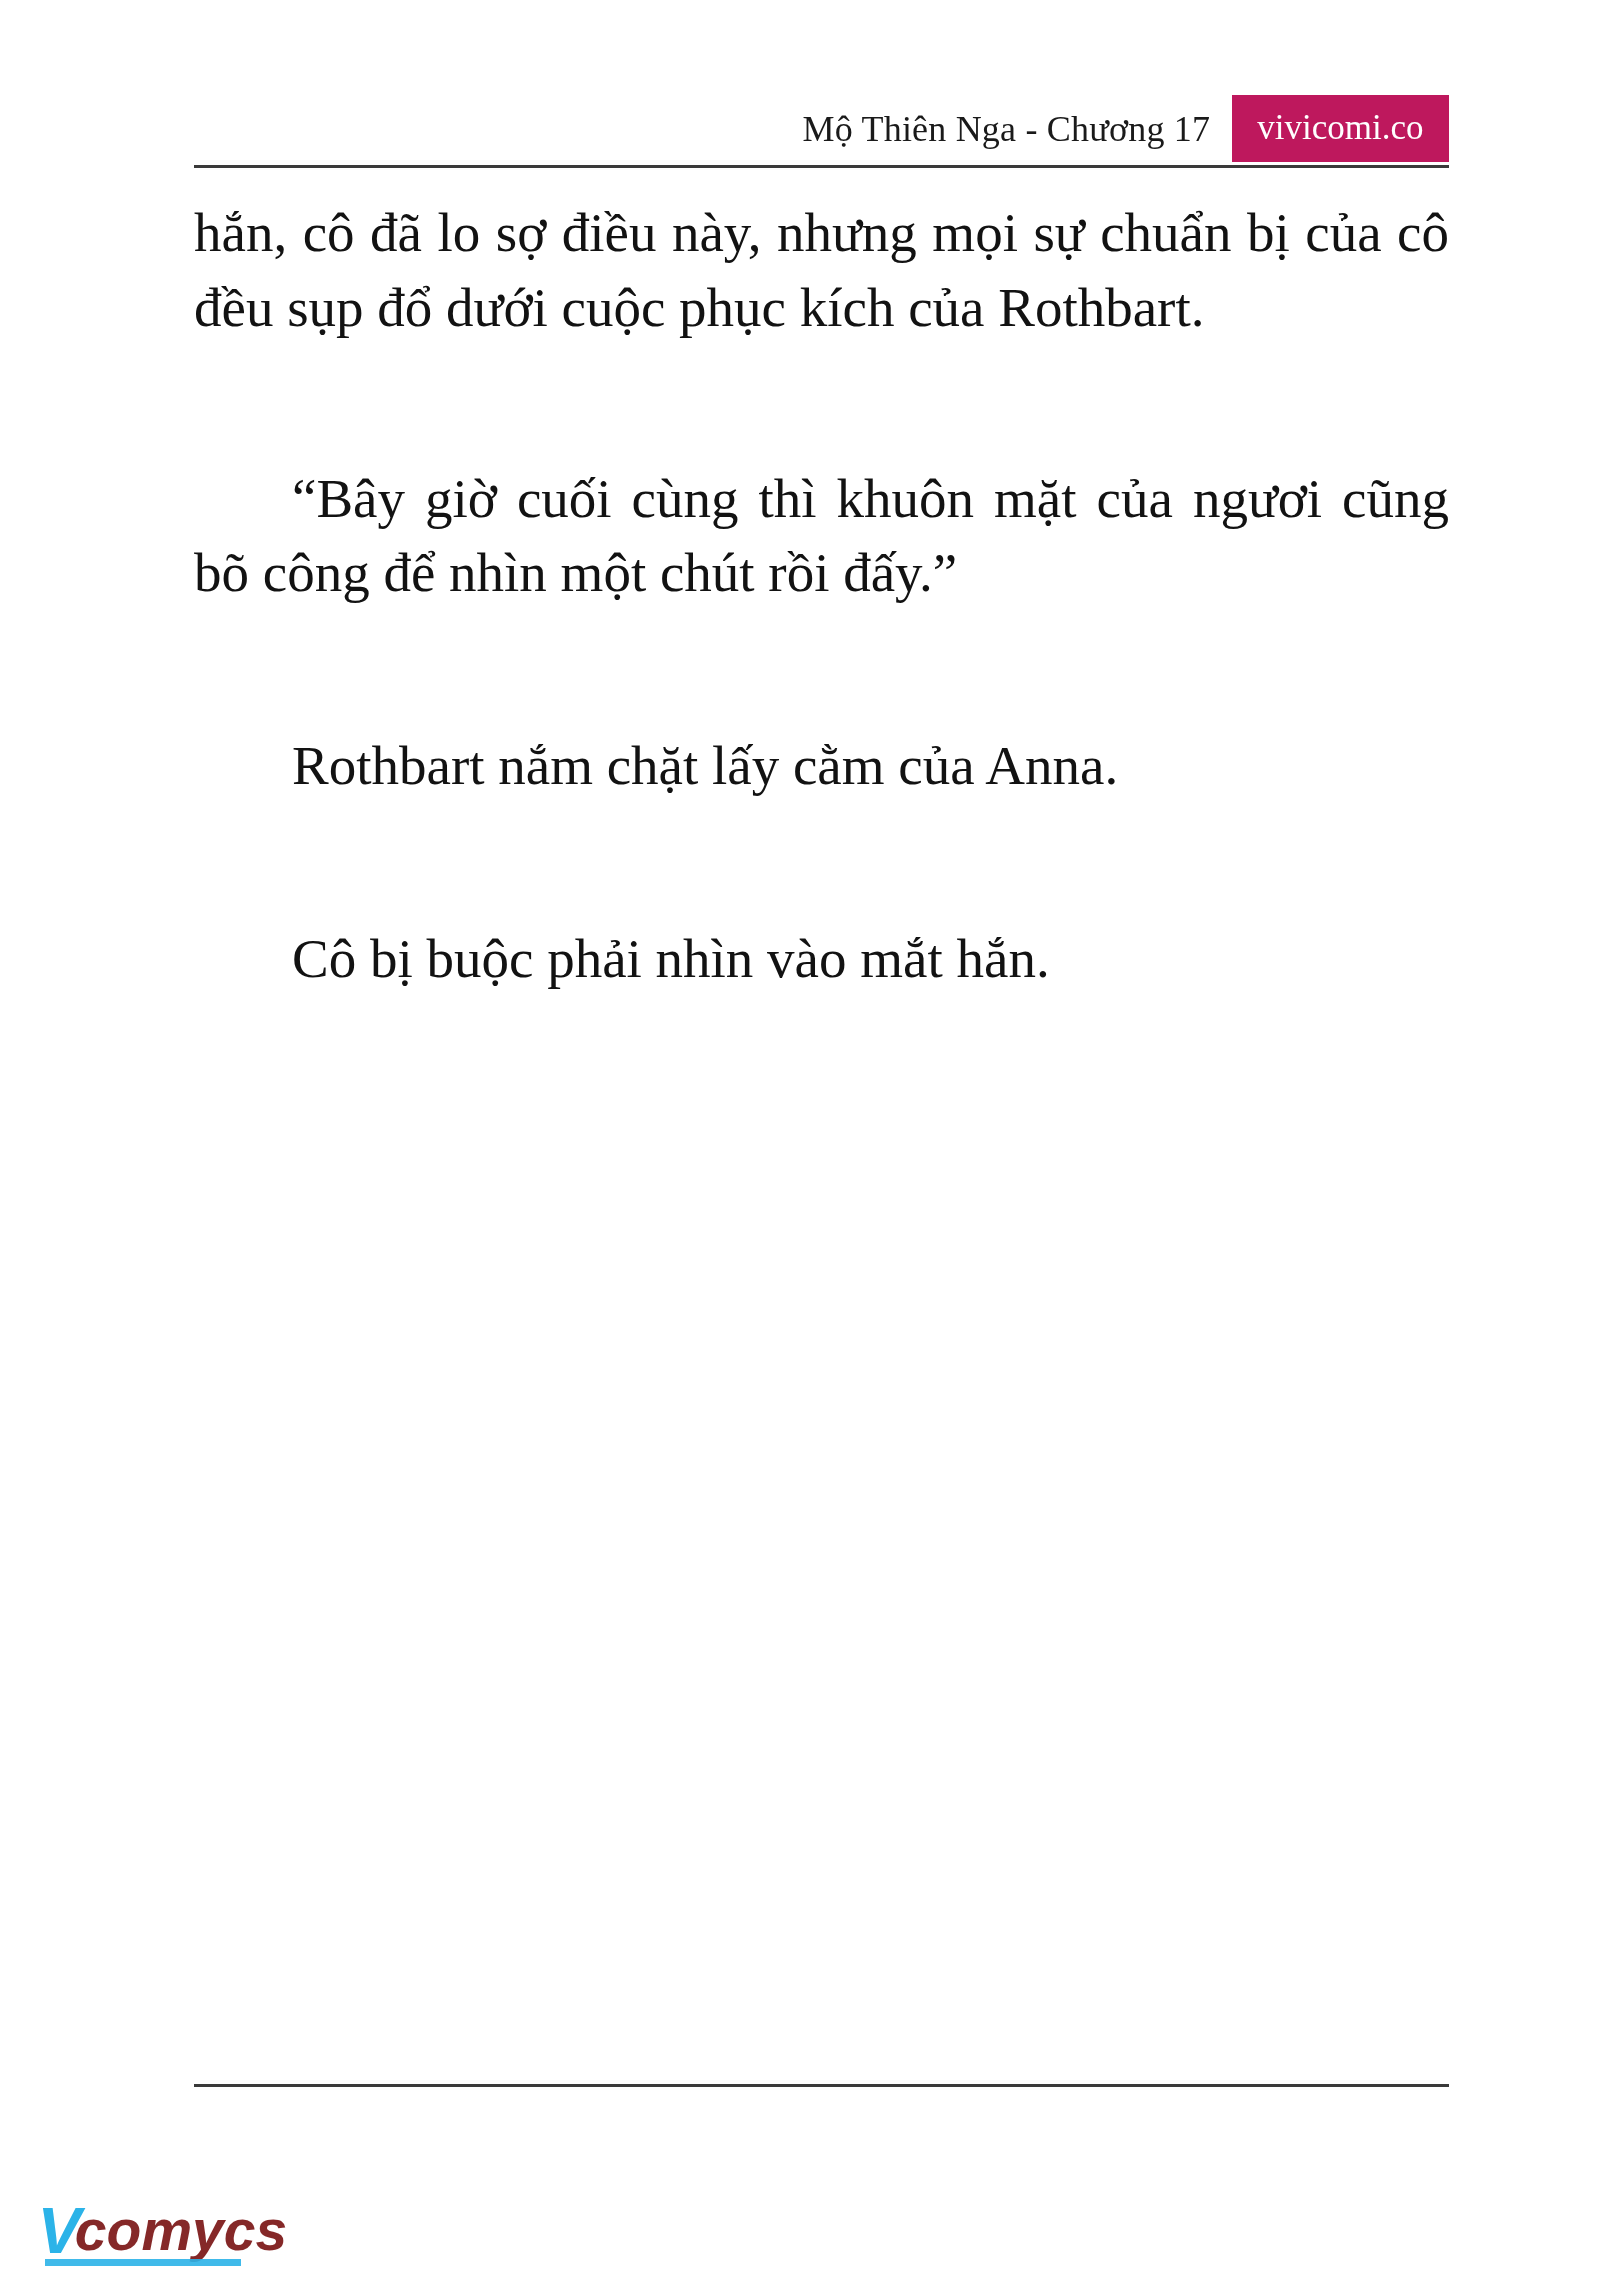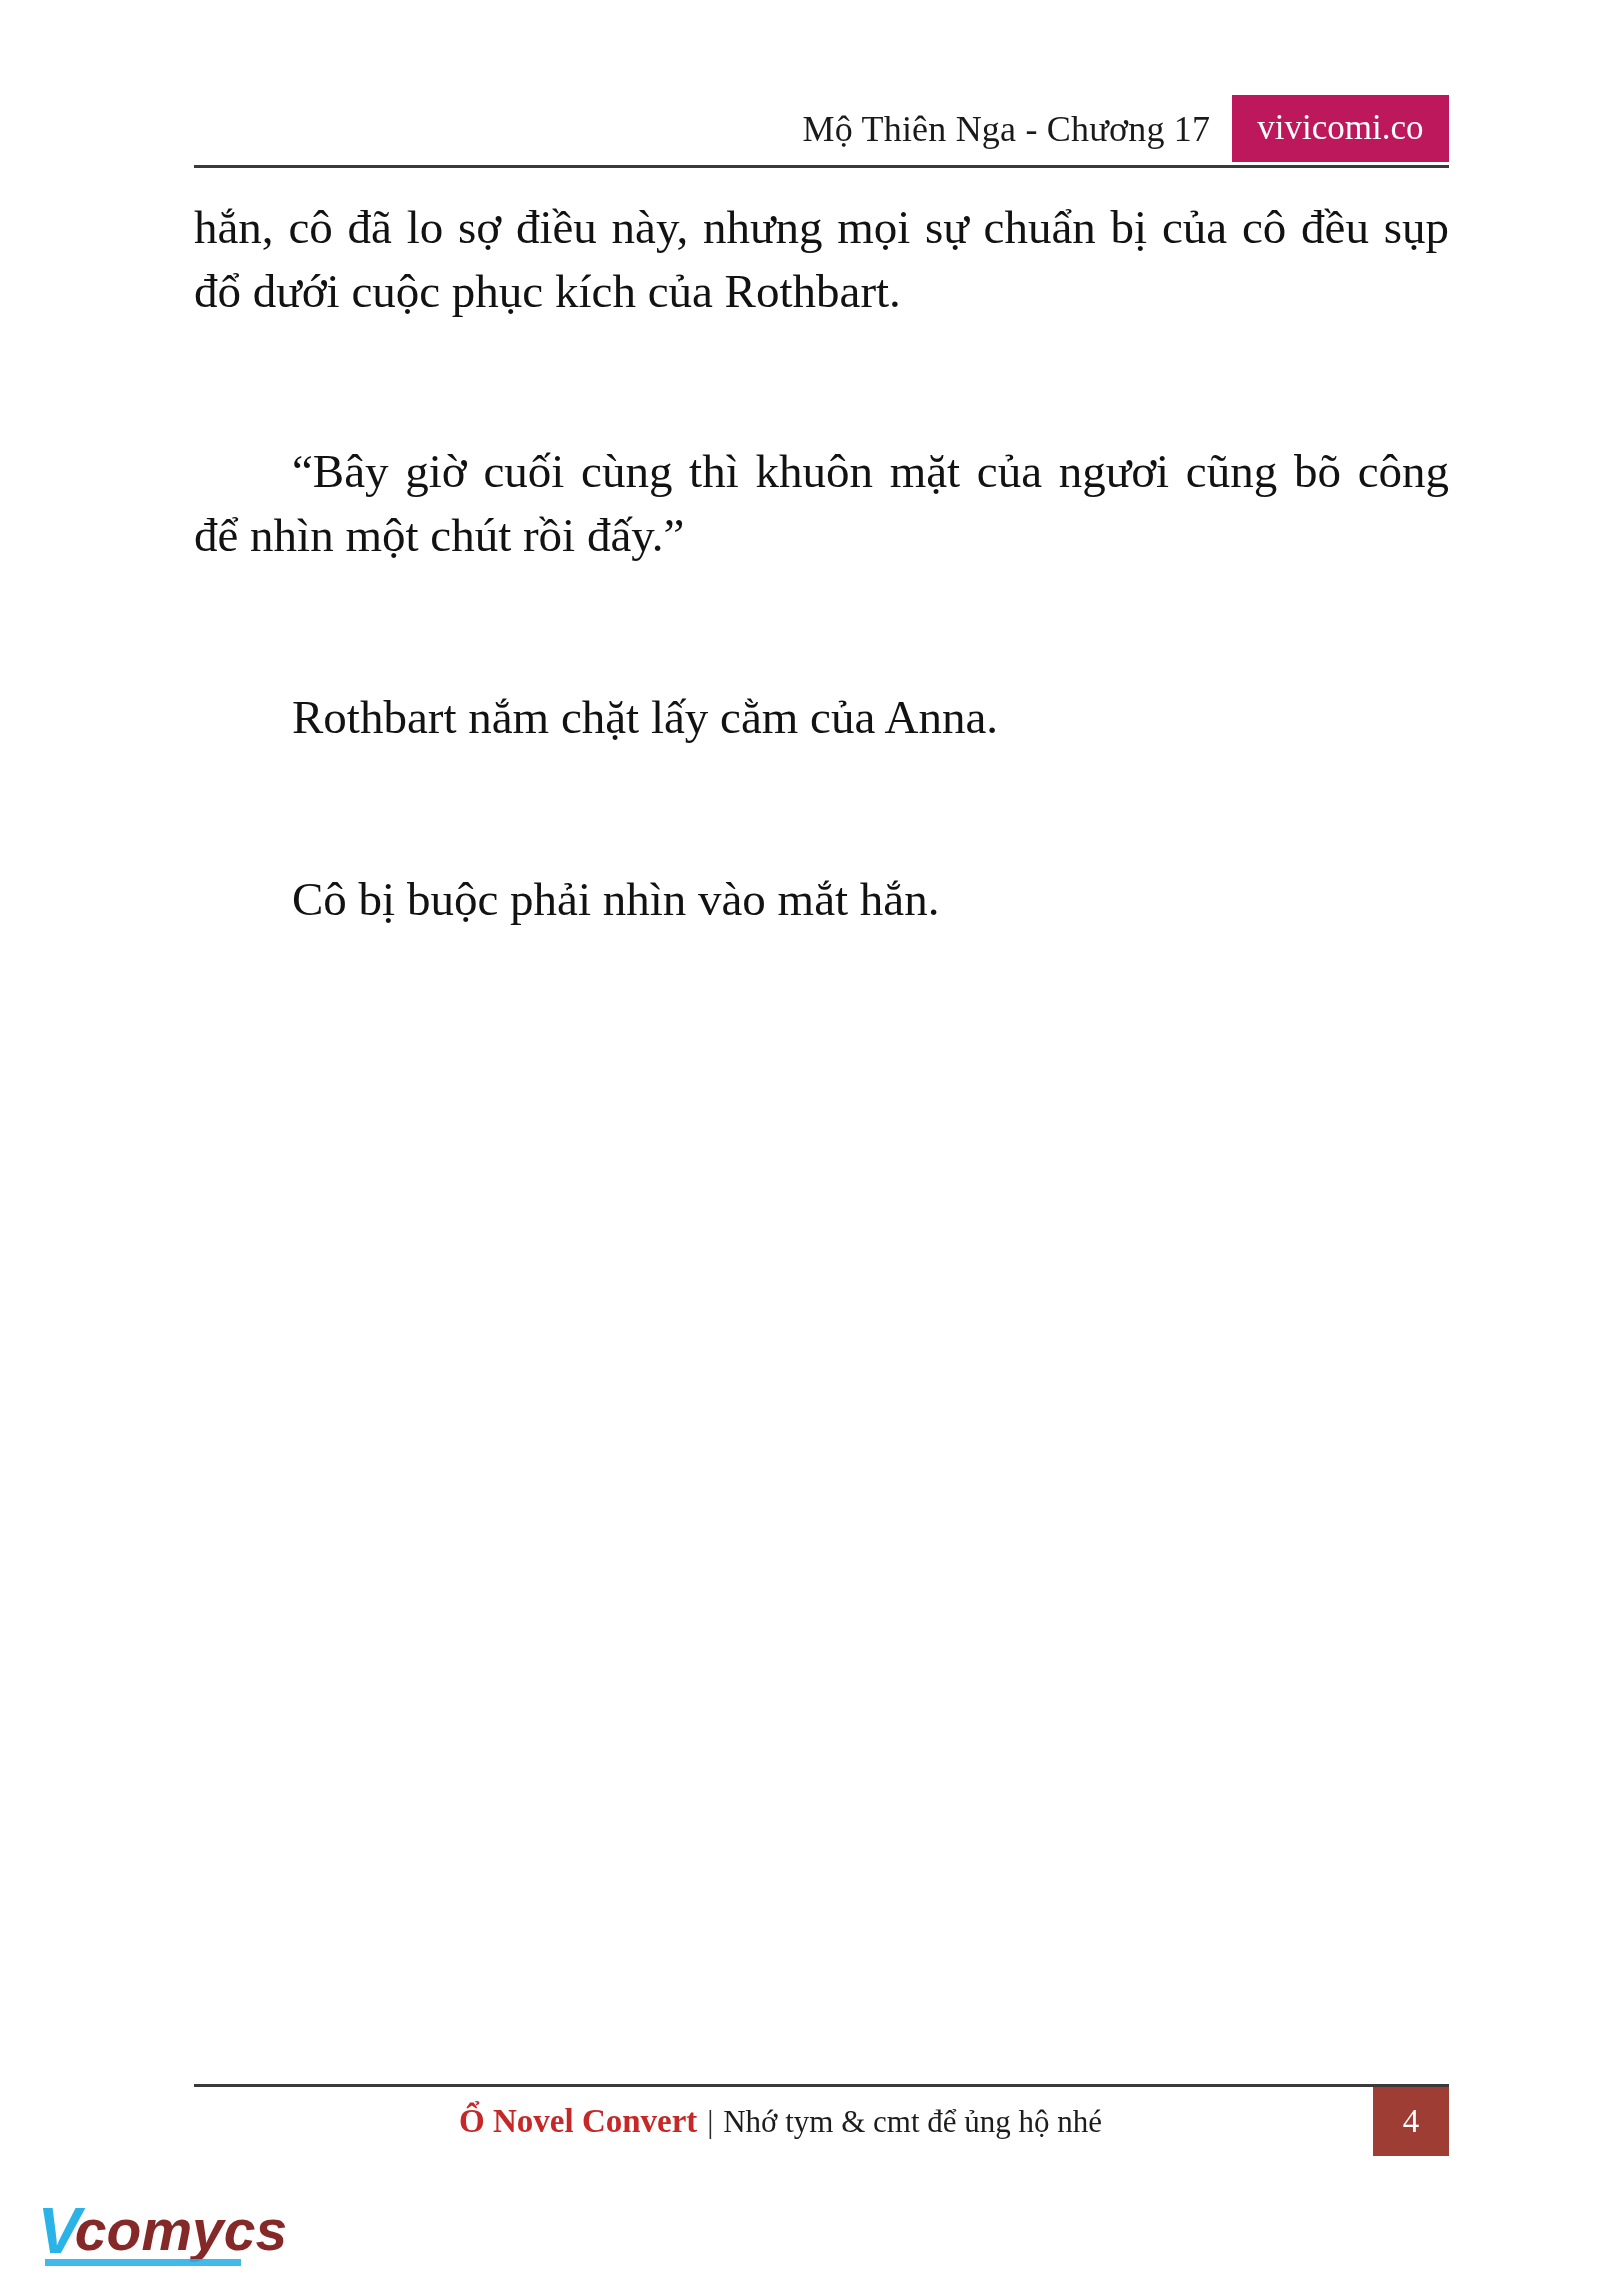--- a/index.html
+++ b/index.html
@@ -63,21 +63,21 @@
 
   
   .content {
     position: absolute;
     left: 184px;
     top: 196px;
     width: 1255px;
   }
   .para {
     font-family: "Liberation Serif", serif;
-    font-size: 47px;
+    font-size: 55px;
     line-height: 1.36;
     color: #121212;
     text-align: justify;
     text-justify: inter-word;
     margin: 0;
   }
   .para.indent {
     text-indent: 98px;
   }
   .gap-1 { height: 116px; }
@@ -197,28 +197,20 @@
     <p class="para">hắn, cô đã lo sợ điều này, nhưng mọi sự chuẩn bị của cô đều sụp đổ dưới cuộc phục kích của Rothbart.</p>
     <div class="gap-1"></div>
     <p class="para indent">“Bây giờ cuối cùng thì khuôn mặt của ngươi cũng bõ công để nhìn một chút rồi đấy.”</p>
     <div class="gap-2"></div>
     <p class="para indent">Rothbart nắm chặt lấy cằm của Anna.</p>
     <div class="gap-3"></div>
     <p class="para indent">Cô bị buộc phải nhìn vào mắt hắn.</p>
   </div>
 
   <div class="footer-rule"></div>
-  <div class="footer">
-    <div class="footer-inner">
-      <span class="footer-brand">Ổ Novel Convert</span>
-      <span class="footer-sep">|</span>
-      <span class="footer-note">Nhớ tym &amp; cmt để ủng hộ nhé</span>
-    </div>
-    <div class="footer-page">4</div>
-  </div>
 
   <div class="watermark">
     <span class="wm-v">V</span>
     <span class="wm-rest">comycs</span>
     <span class="wm-underline"></span>
   </div>
 
 </div>
 
 

